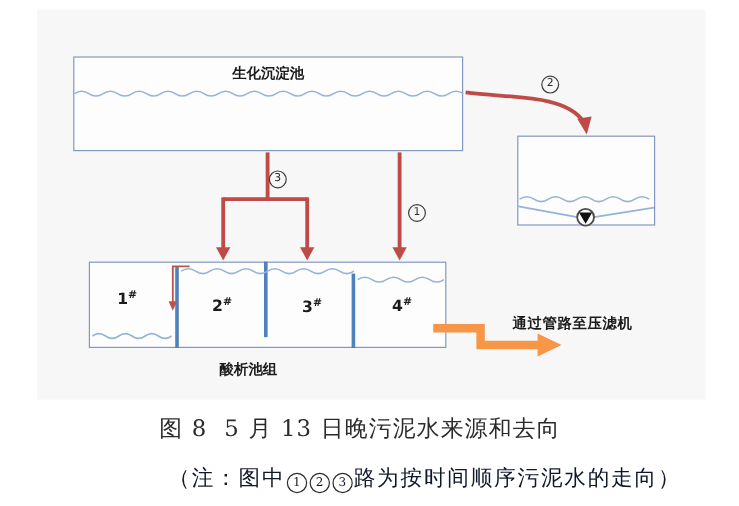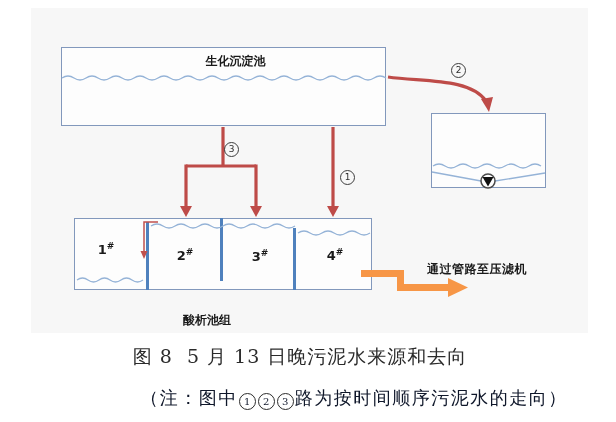--- a/index.html
+++ b/index.html
@@ -8,29 +8,29 @@
   .panel{position:absolute;left:31px;top:8px;width:557px;height:325px;background:#f7f7f7;}
   .box{position:absolute;border:1.5px solid #8298BC;background:#fdfdfd;box-sizing:border-box;}
   .box-bio{left:61px;top:47px;width:325px;height:79px;}
   .box-transfer{left:431px;top:113px;width:115px;height:75px;}
   .box-acid{left:74px;top:218px;width:298px;height:72px;}
   .divider{position:absolute;width:2.5px;background:#4F81BD;}
   .div-1{left:146px;top:222px;height:68px;}
   .div-2{left:220px;top:218px;height:63px;}
   .div-3{left:293px;top:228px;height:62px;}
   .dlabel{position:absolute;font-size:12px;font-weight:700;color:#1a1a1a;text-align:center;}
-  .lbl-bio{left:61px;top:53px;width:325px;padding-left:12px;}
+  .lbl-bio{left:61px;top:53px;width:325px;}
   .lbl-transfer{left:431px;top:130px;width:115px;}
   .cell{position:absolute;width:40px;text-align:center;font-size:13px;font-weight:700;color:#1a1a1a;}
   .cell sup{font-size:9px;}
   .cell-1{left:86px;top:241px;}
   .cell-2{left:165px;top:247px;}
   .cell-3{left:240px;top:248px;}
   .cell-4{left:315px;top:247px;}
-  .lbl-acid{left:157px;top:312px;width:100px;}
+  .lbl-acid{left:157px;top:300px;width:100px;}
   .lbl-outlet{left:394px;top:261px;width:120px;text-align:left;letter-spacing:0.5px;margin-left:33px;}
   .circ{position:absolute;width:13px;height:13px;border:1px solid #3c3c3c;border-radius:50%;
         display:flex;align-items:center;justify-content:center;
         font-size:9px;line-height:1;color:#2b2b2b;background:transparent;}
   .circ-1{left:340px;top:170px;}
   .circ-2{left:451px;top:63px;}
   .circ-3{left:224px;top:142px;}
   svg.overlay{position:absolute;left:0;top:0;pointer-events:none;}
   .caption{position:absolute;left:0;top:344px;width:600px;text-align:center;
            font-family:"DejaVu Serif","Liberation Serif",serif;font-size:19px;color:#2b2b2b;

